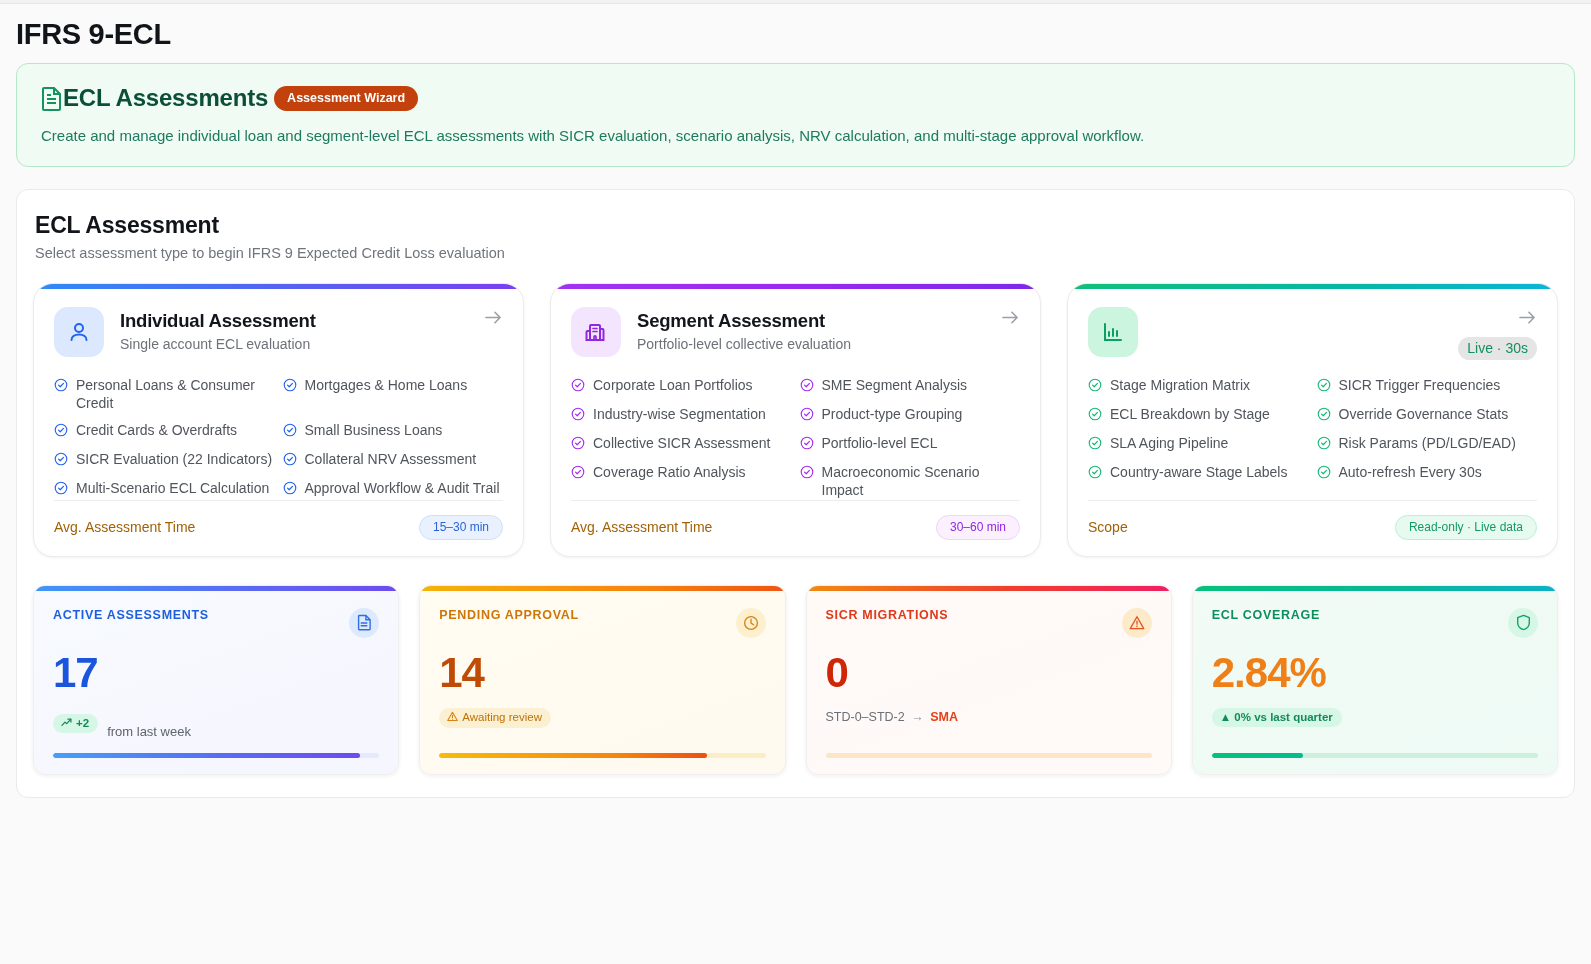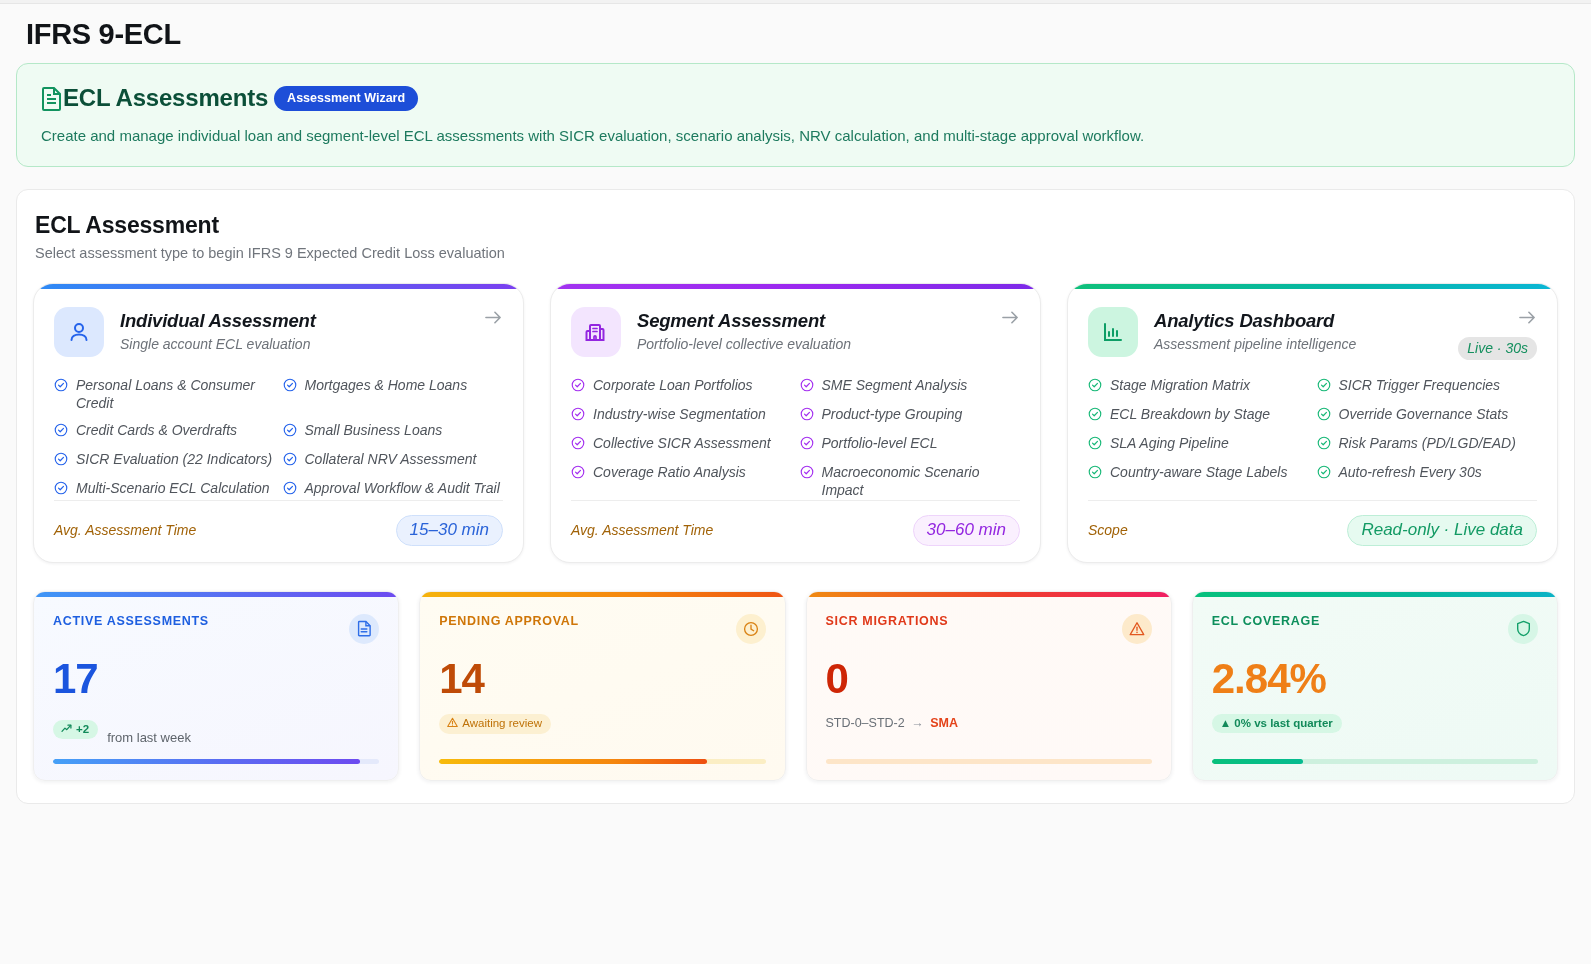--- a/index.html
+++ b/index.html
@@ -23,21 +23,20 @@
     padding: 0 16px;
   }
 
   
   .page-title {
     font-size: 29px;
     font-weight: bold;
     color: #111418;
     letter-spacing: -0.3px;
     padding: 14px 0 12px 0;
-    margin-left: 10px;
   }
 
   
   .banner {
     background: #effbf3;
     border: 1px solid #b5e8c8;
     border-radius: 12px;
     padding: 20px 24px 22px 24px;
     margin-bottom: 22px;
   }
@@ -46,21 +45,21 @@
     align-items: center;
   }
   .banner-icon { display:flex; align-items:center; }
   .banner-title {
     font-size: 24px;
     font-weight: bold;
     color: #0b4f38;
     letter-spacing: -0.2px;
   }
   .banner-badge {
-    background: #1d4ed8;
+    background: #c2410c;
     color: #ffffff;
     font-size: 12.5px;
     font-weight: bold;
     border-radius: 20px;
     padding: 5px 13px 6px 13px;
     margin-left: 6px;
     white-space: nowrap;
   }
   .banner-desc {
     margin-top: 15px;
@@ -98,21 +97,20 @@
   .acard {
     flex: 1 1 0;
     background: #ffffff;
     border: 1px solid #ececec;
     border-radius: 20px;
     box-shadow: 0 1px 3px rgba(16,24,40,.06);
     overflow: hidden;
     position: relative;
     display: flex;
     flex-direction: column;
-    font-style: italic;
   }
   .acard .accent {
     height: 5px;
     width: 100%;
   }
   .acard.blue   .accent { background: linear-gradient(90deg,#2e8bf5 0%,#5c5cf0 60%,#7b3ff0 100%); }
   .acard.purple .accent { background: linear-gradient(90deg,#a233f0 0%,#9b28ef 50%,#7c2ae8 100%); }
   .acard.green  .accent { background: linear-gradient(90deg,#0fc07a 0%,#06b6a8 60%,#0bb6d6 100%); }
 
   .acard-body { padding: 18px 20px 16px 20px; flex: 1 1 auto; display:flex; flex-direction:column; }
@@ -184,21 +182,21 @@
   .acard-foot {
     margin-top: auto;
     padding-top: 14px;
     border-top: 1px solid #ededed;
     display: flex;
     align-items: center;
     justify-content: space-between;
   }
   .acard-foot-label { font-size: 14px; color: #a16207; }
   .pill {
-    font-size: 17px;
+    font-size: 12px;
     border-radius: 20px;
     padding: 4px 13px 5px 13px;
     white-space: nowrap;
   }
   .pill.blue   { background:#eaf1fe; color:#2a63d8; border:1px solid #cfe0fb; }
   .pill.purple { background:#faf0fe; color:#9326e0; border:1px solid #eed4fb; }
   .pill.green  { background:#e6faf0; color:#139a64; border:1px solid #bdeed7; }
 
   
   .stat-row {
@@ -504,24 +502,20 @@
       <div class="acard green">
         <div class="accent"></div>
         <div class="acard-body">
           <div class="acard-head">
             <div class="acard-iconbox">
               <svg width="24" height="24" viewBox="0 0 24 24" fill="none">
                 <path d="M4 4v16h16" stroke="#0d9e66" stroke-width="2" stroke-linecap="round"></path>
                 <path d="M8 16v-4M12 16v-7M16 16v-5" stroke="#0d9e66" stroke-width="2" stroke-linecap="round"></path>
               </svg>
             </div>
-            <div class="acard-titles">
-              <div class="acard-title">Analytics Dashboard</div>
-              <div class="acard-sub">Assessment pipeline intelligence</div>
-            </div>
             <span class="acard-arrow">
               <svg width="19" height="17" viewBox="0 0 20 18" fill="none">
                 <path d="M2 9h15M11.5 3.5 17 9l-5.5 5.5" stroke="#9aa0a6" stroke-width="1.7" stroke-linecap="round" stroke-linejoin="round"></path>
               </svg>
             </span>
             <span class="acard-live">Live · 30s</span>
           </div>
 
           <div class="feat-grid">
             <div class="feat">

